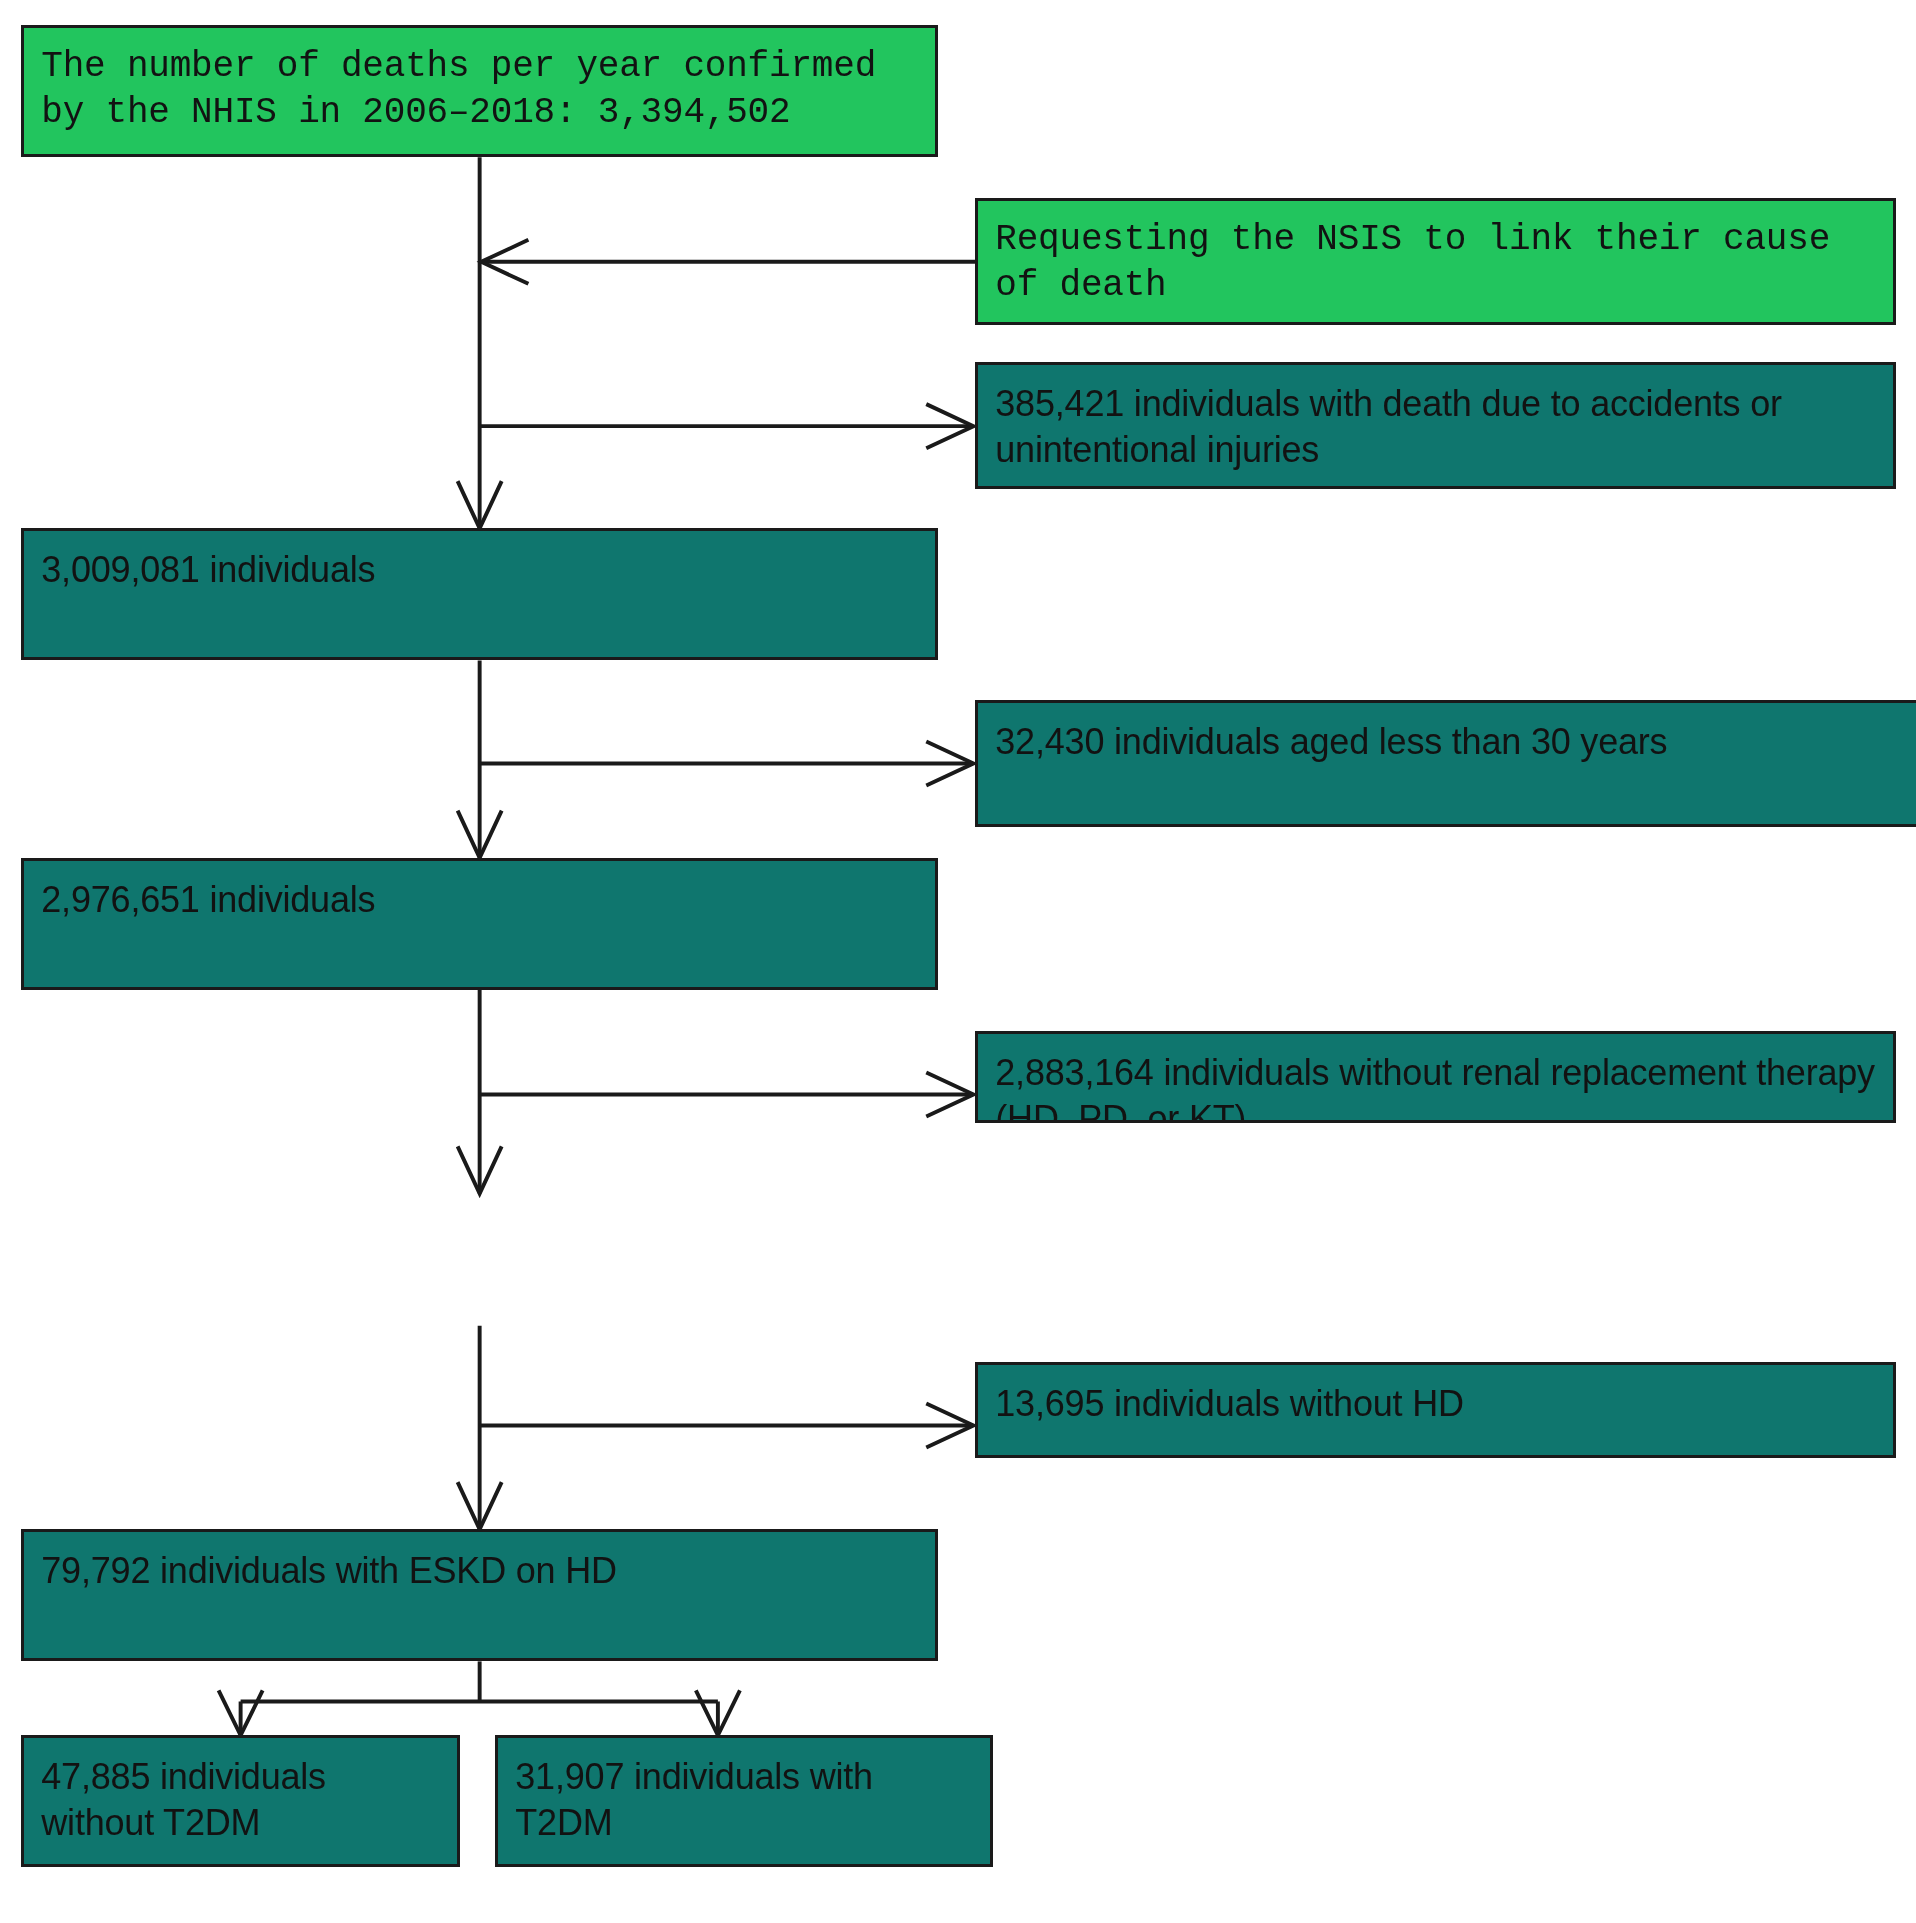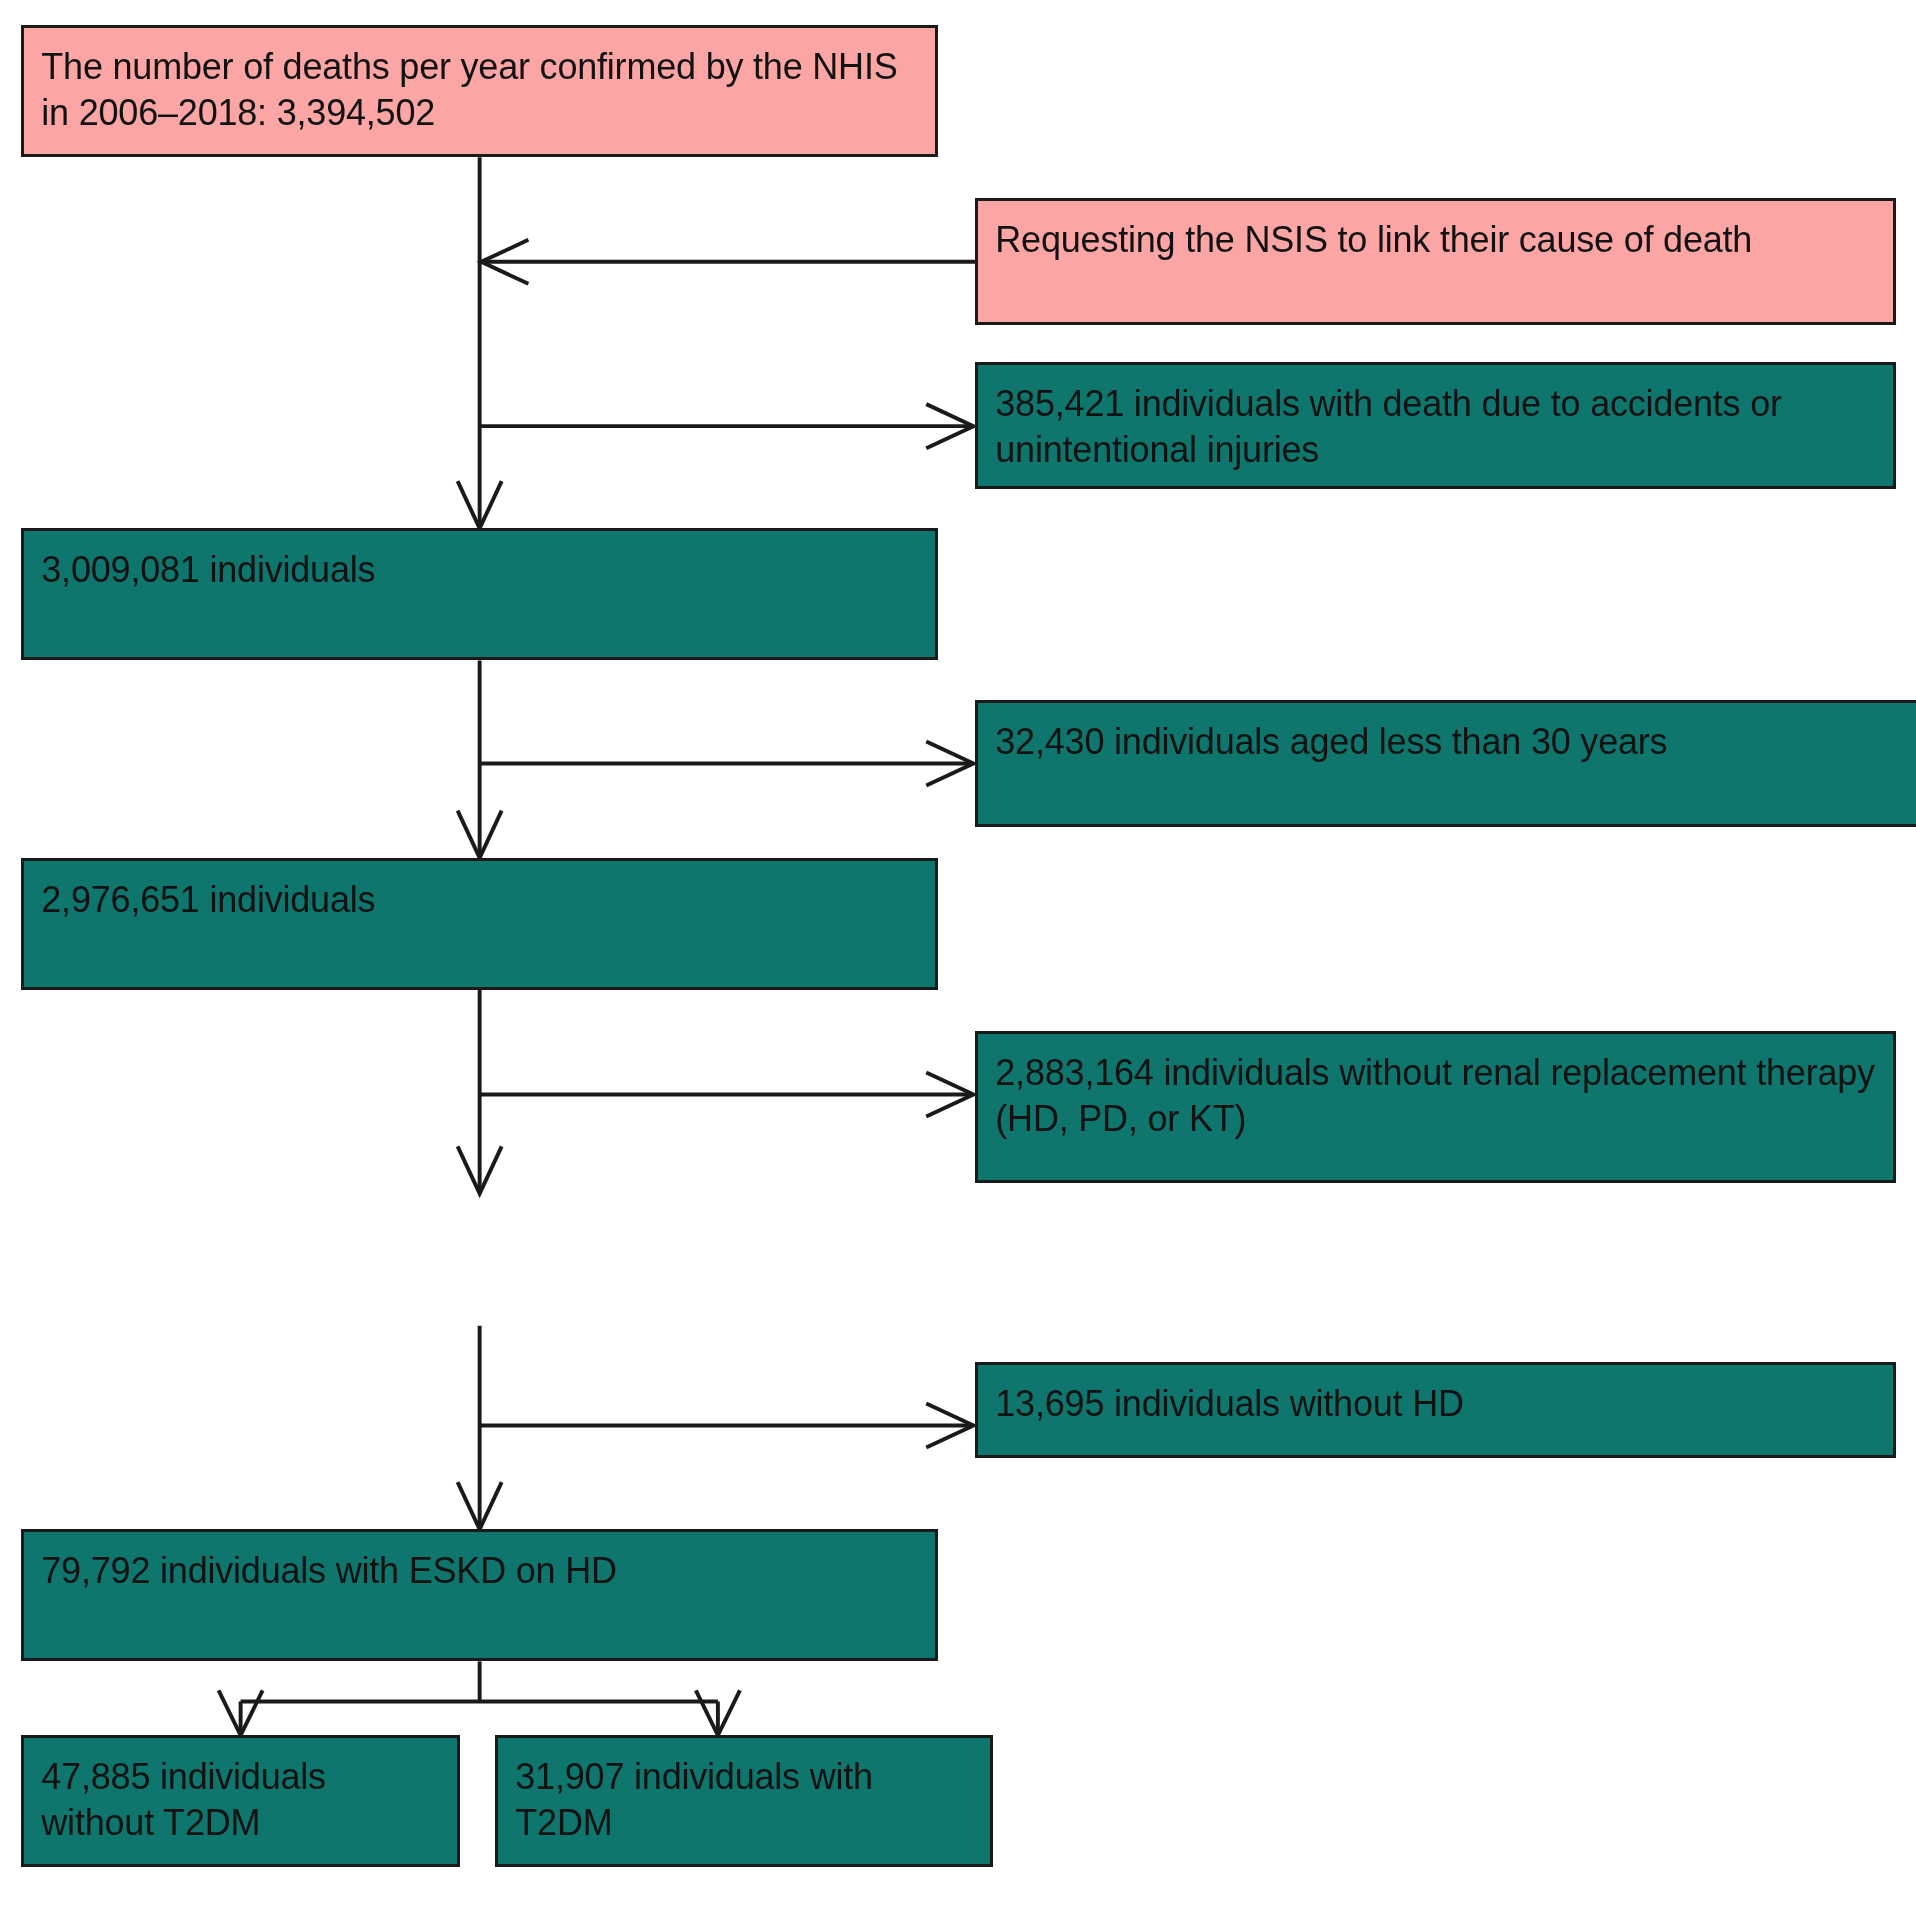--- a/index.html
+++ b/index.html
@@ -26,37 +26,37 @@
     box-sizing: border-box;
     border: 3.1px solid #1a1a1a;
     background: #0f766e;
     padding: 15.7px 17.3px 0 17.3px;
     font-size: 36px;
     line-height: 1.30;
     color: #121212;
     letter-spacing: -0.2px;
     overflow: hidden;
   }
-  .node.yellow { background: #fca5a5; }
+  .node.yellow { background: #22c55e; font-family: Liberation Mono, monospace; }
   .node .txt { display: block; white-space: pre-line; }
 
   
   #n-root   { left: 21px;  top: 25px;   width: 917px; height: 132px; }
   #n-3009   { left: 21px;  top: 528px;  width: 917px; height: 132px; }
   #n-2976   { left: 21px;  top: 858px; width: 917px; height: 132px; }
   #n-93487  { left: 21px;  top: 1193px; width: 917px; height: 132px; }
   #n-79792  { left: 21px;  top: 1529px; width: 917px; height: 132px; }
   #n-47885  { left: 21px;  top: 1735px; width: 439px;  height: 132px; }
   #n-31907  { left: 495px; top: 1735px; width: 498px;  height: 132px; }
 
   
   #n-nsis   { left: 975px; top: 198px;  width: 921px; height: 127px; }
   #n-385421 { left: 975px; top: 362px;  width: 921px; height: 127px; }
   #n-32430  { left: 975px; top: 700px;  width: 994px; height: 127px; }
-  #n-2883   { left: 975px; top: 1031px; width: 921px; height: 152px; }
+  #n-2883   { left: 975px; top: 1031px; width: 921px; height: 92px; }
   #n-13695  { left: 975px; top: 1362px; width: 921px; height: 96px; }
 
   svg.edges {
     position: absolute;
     left: 0; top: 0;
     width: 1917px;
     height: 1924px;
     pointer-events: none;
   }
   svg.edges line, svg.edges path, svg.edges polyline {

